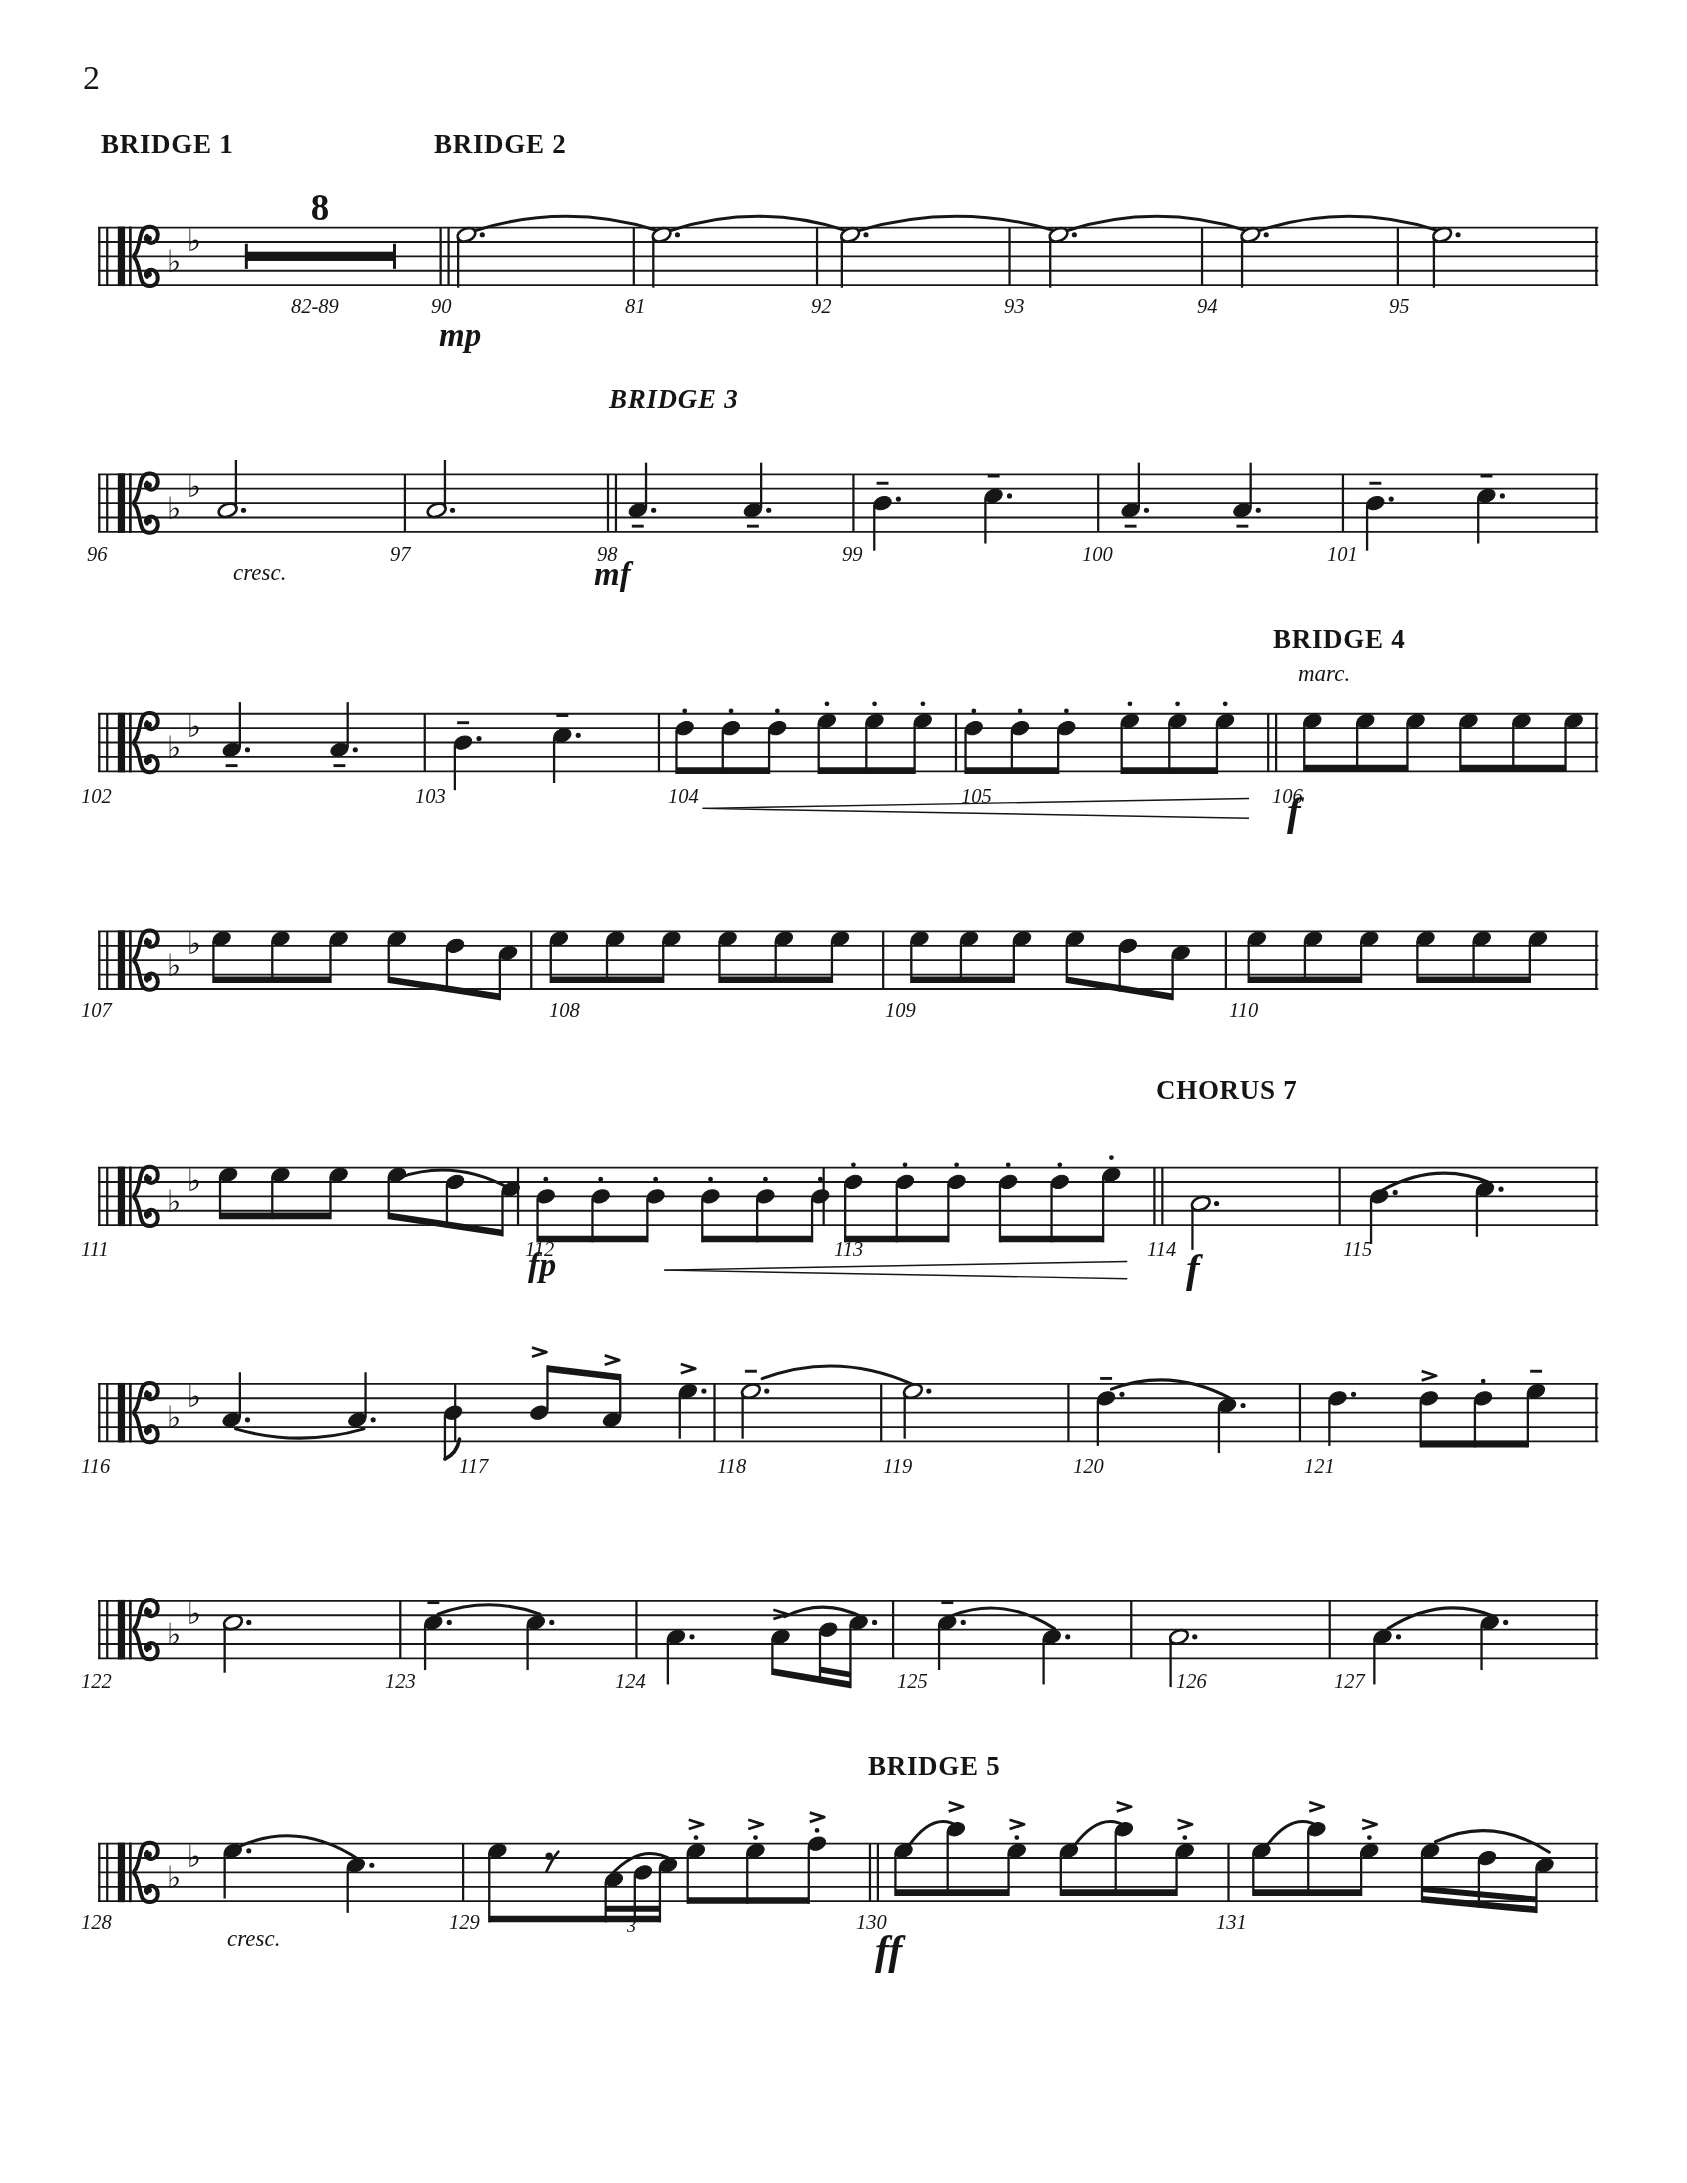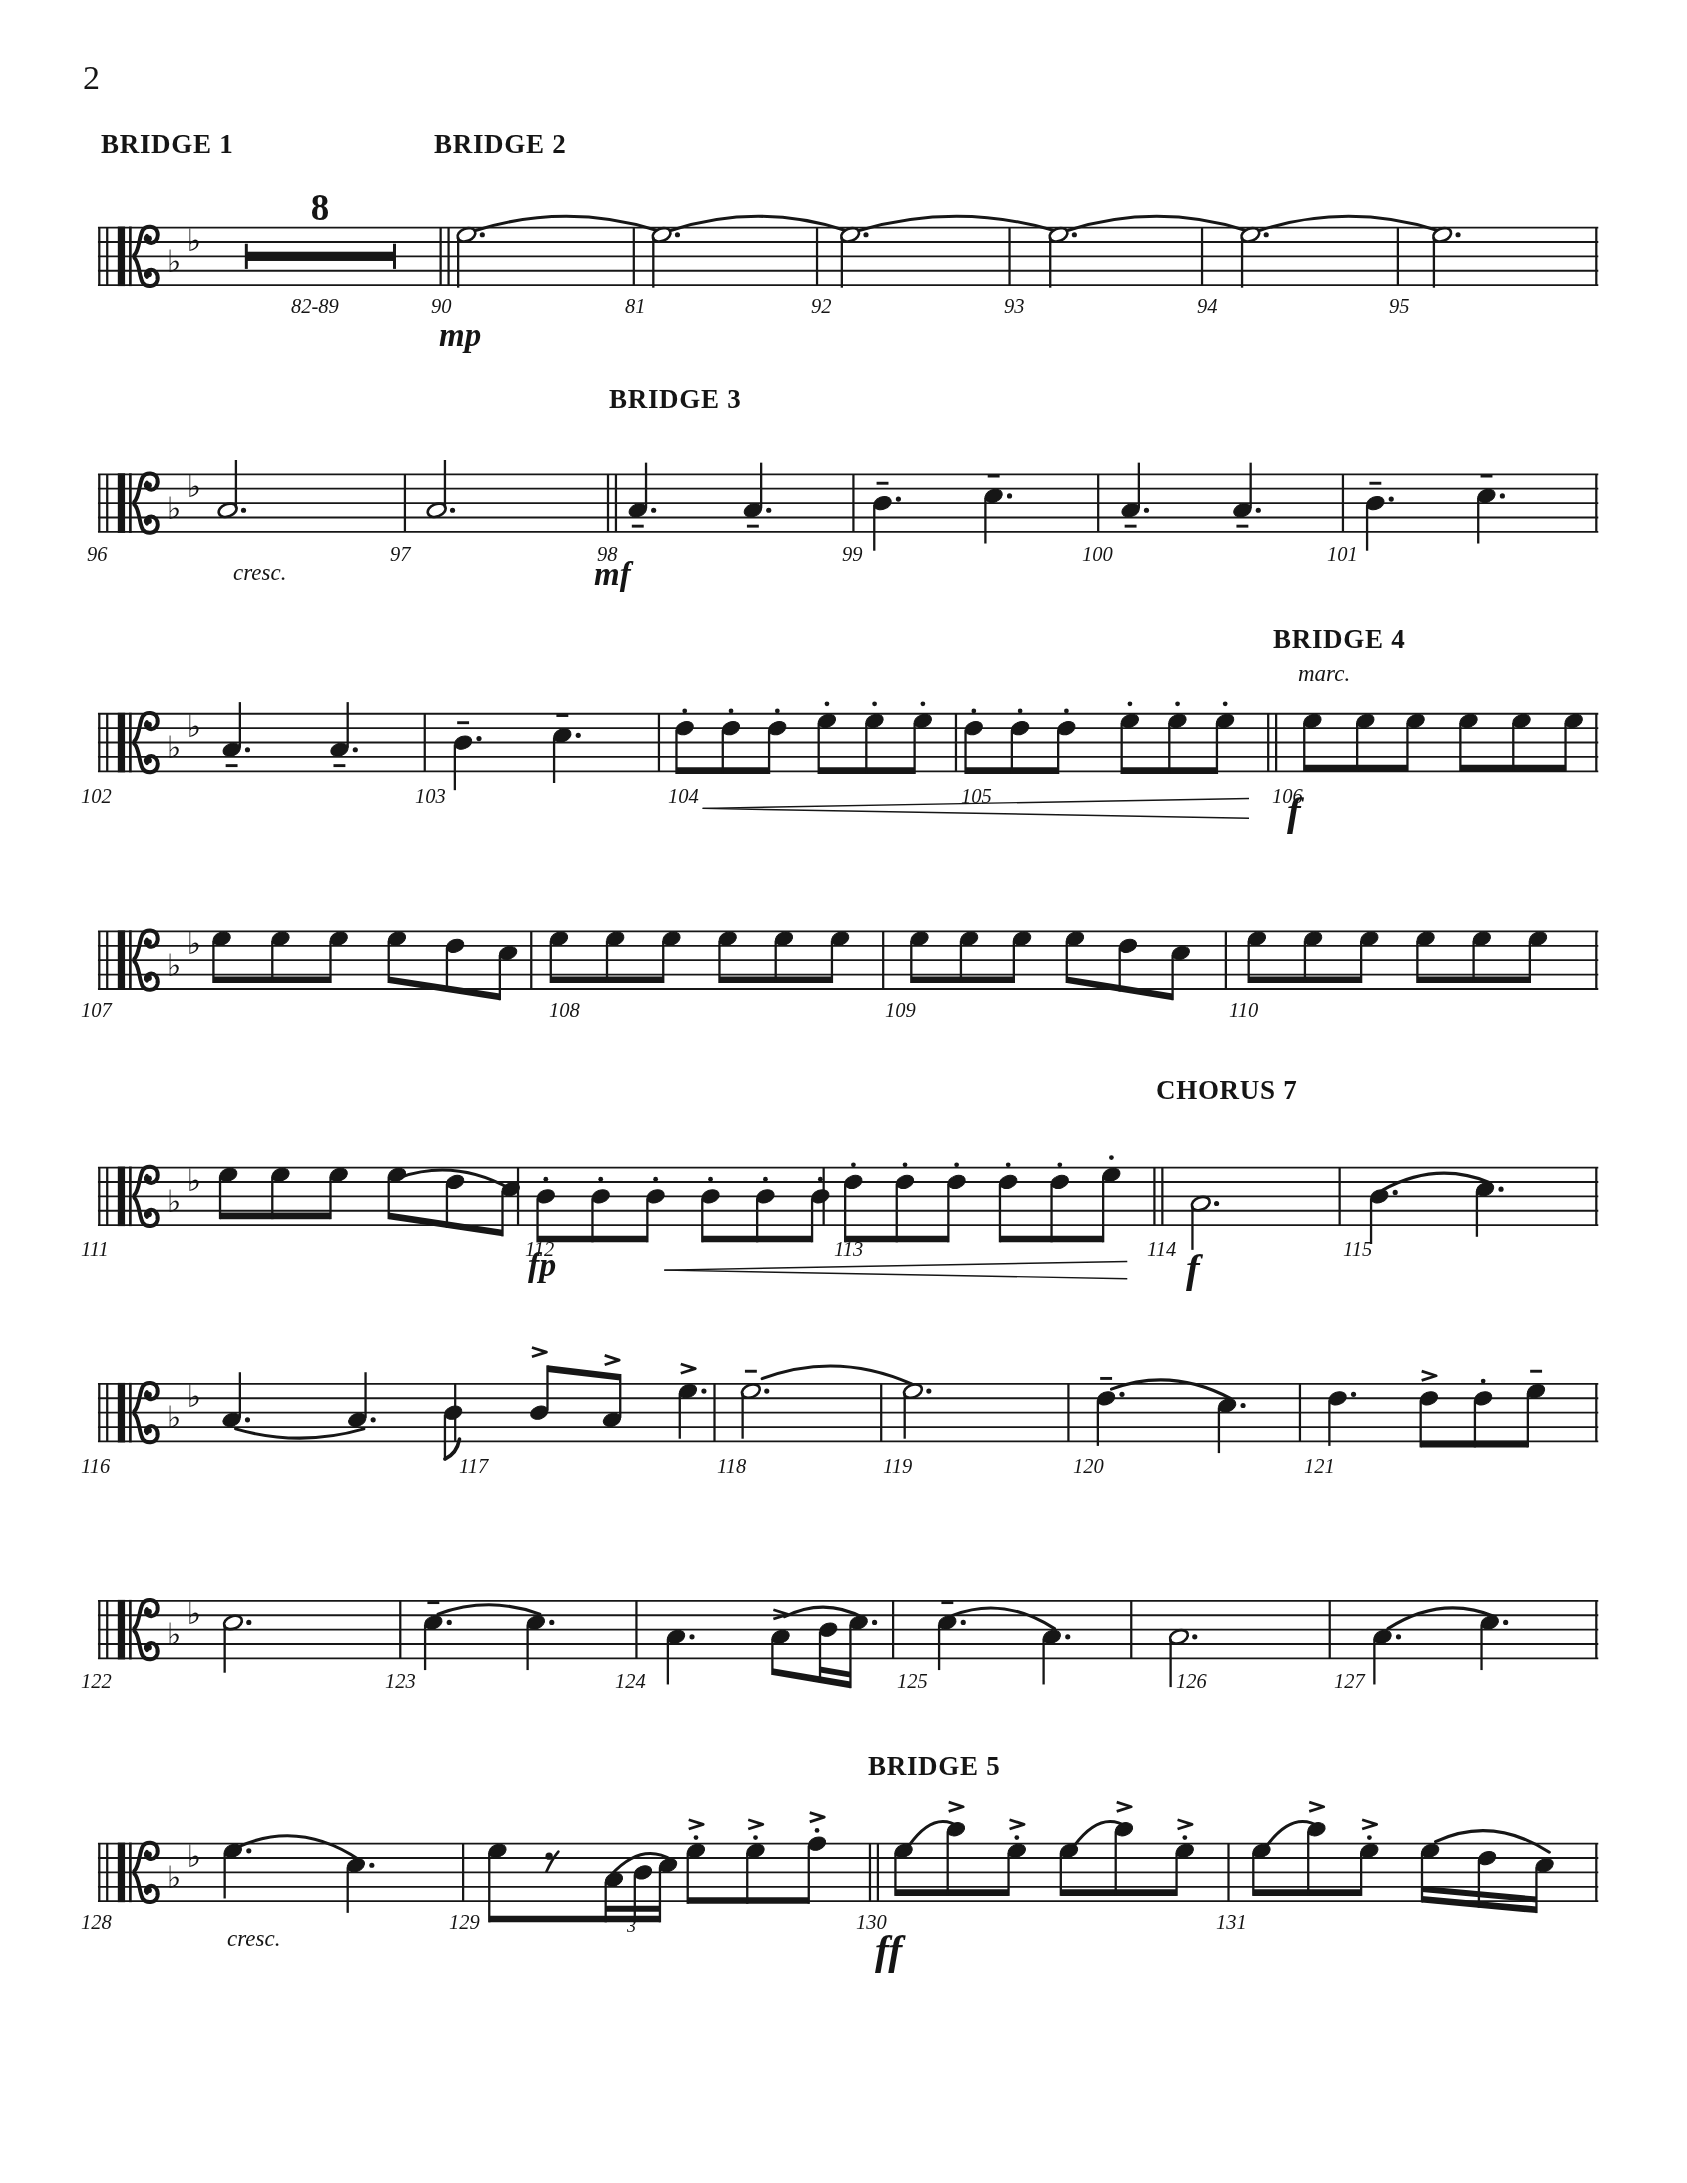--- a/index.html
+++ b/index.html
@@ -623,21 +623,21 @@
       <div class="lbl section" style="left: 434px; top: 131px;">BRIDGE 2</div>
       <div class="lbl mrcount center" style="left: 320px; top: 189px;">8</div>
       <div class="lbl number" style="left: 291px; top: 296px;">82-89</div>
       <div class="lbl number" style="left: 431px; top: 296px;">90</div>
       <div class="lbl number" style="left: 625px; top: 296px;">81</div>
       <div class="lbl number" style="left: 811px; top: 296px;">92</div>
       <div class="lbl number" style="left: 1004px; top: 296px;">93</div>
       <div class="lbl number" style="left: 1197px; top: 296px;">94</div>
       <div class="lbl number" style="left: 1389px; top: 296px;">95</div>
       <div class="lbl dynamic" style="left: 439px; top: 319px;">mp</div>
-      <div class="lbl section" style="left: 609px; top: 386px;">BRIDGE 3</div>
+      <div class="lbl section" style="left: 609px; top: 386px; font-style: italic;">BRIDGE 3</div>
       <div class="lbl number" style="left: 87px; top: 544px;">96</div>
       <div class="lbl number" style="left: 390px; top: 544px;">97</div>
       <div class="lbl number" style="left: 597px; top: 544px;">98</div>
       <div class="lbl number" style="left: 842px; top: 544px;">99</div>
       <div class="lbl number" style="left: 1082px; top: 544px;">100</div>
       <div class="lbl number" style="left: 1327px; top: 544px;">101</div>
       <div class="lbl expr" style="left: 233px; top: 561px;">cresc.</div>
       <div class="lbl dynamic" style="left: 594px; top: 558px;">mf</div>
       <div class="lbl section" style="left: 1273px; top: 626px;">BRIDGE 4</div>
       <div class="lbl expr" style="left: 1298px; top: 662px;">marc.</div>

